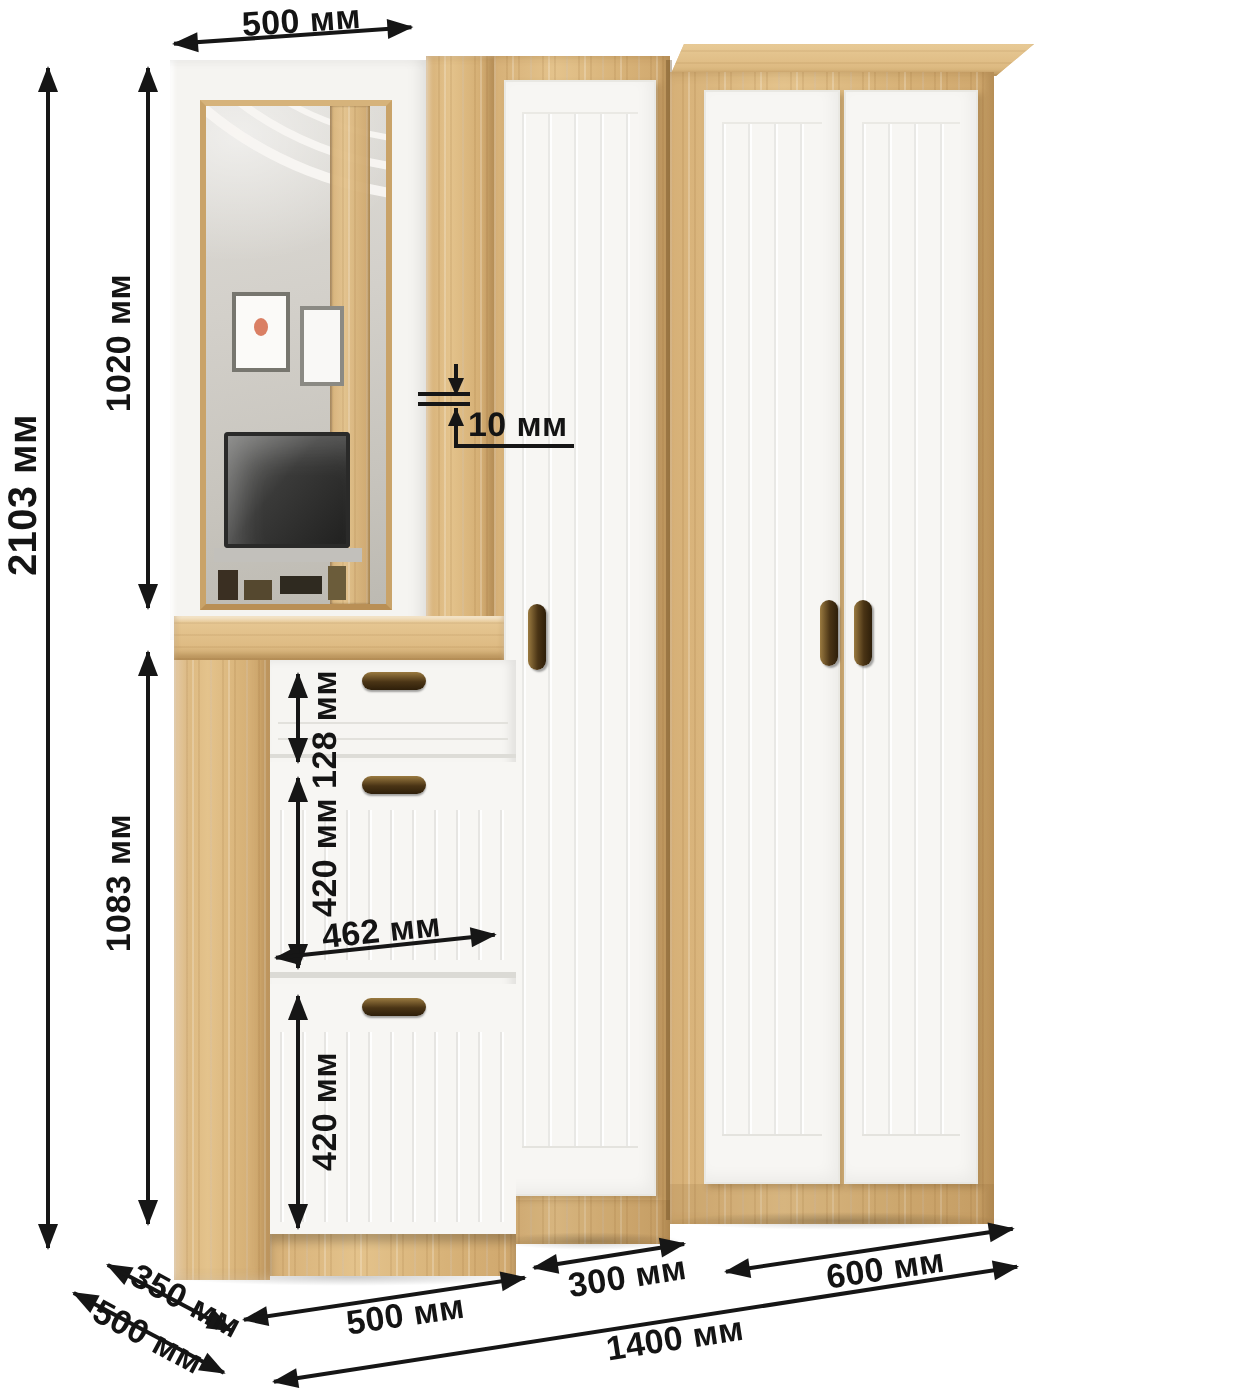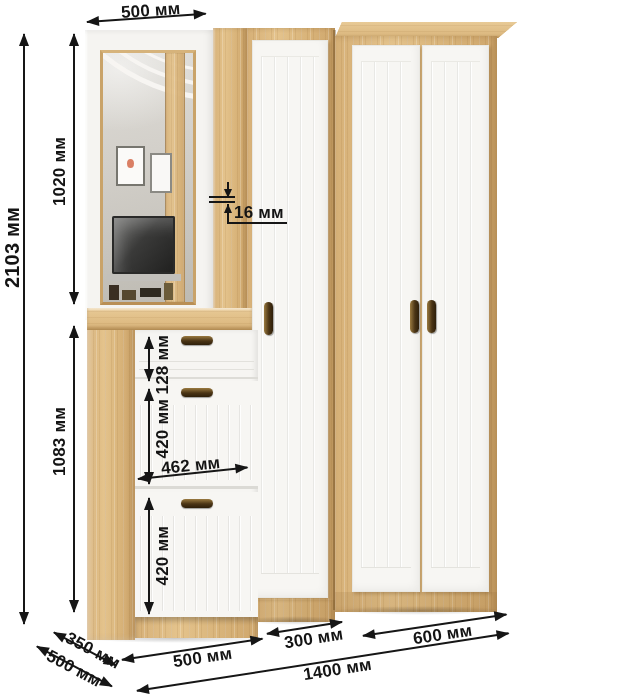--- a/index.html
+++ b/index.html
@@ -292,15 +292,15 @@
     </div>
   <div class="lbl l-dep2">500 мм</div>
 
   <div class="abs t16-tick t16-t1"></div>
   <div class="abs t16-tick t16-t2"></div>
   <div class="abs t16-up"></div>
   <div class="abs t16-up-head"></div>
   <div class="abs t16-dn"></div>
   <div class="abs t16-dn-head"></div>
   <div class="abs t16-base"></div>
-  <div class="lbl l-t16">16 мм</div>
+  <div class="lbl l-t16">10 мм</div>
 
 </div>
 
 </body></html>

